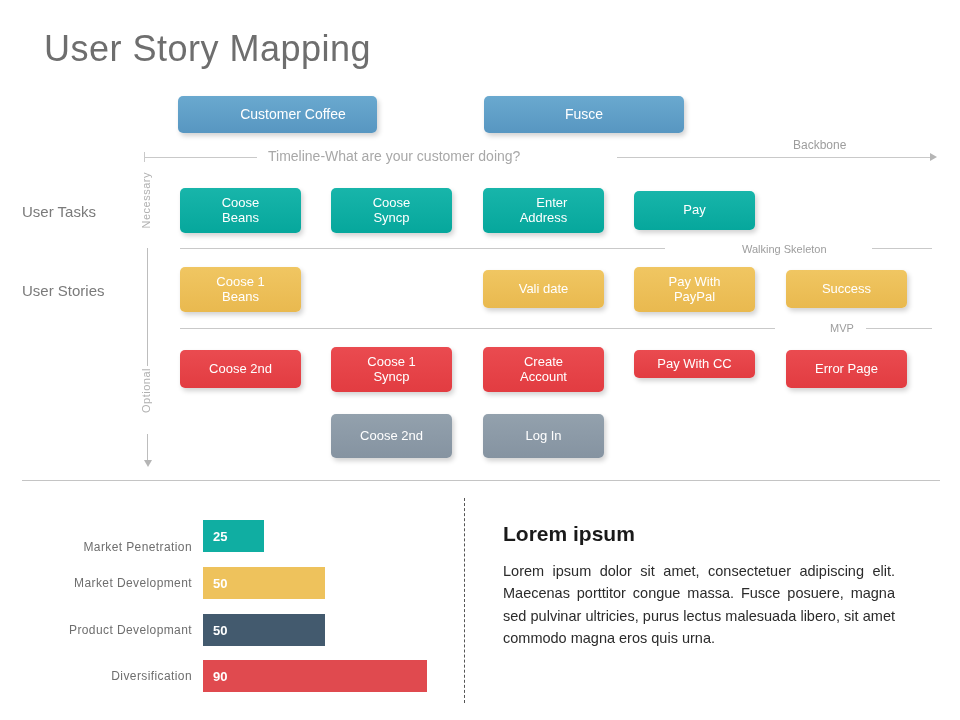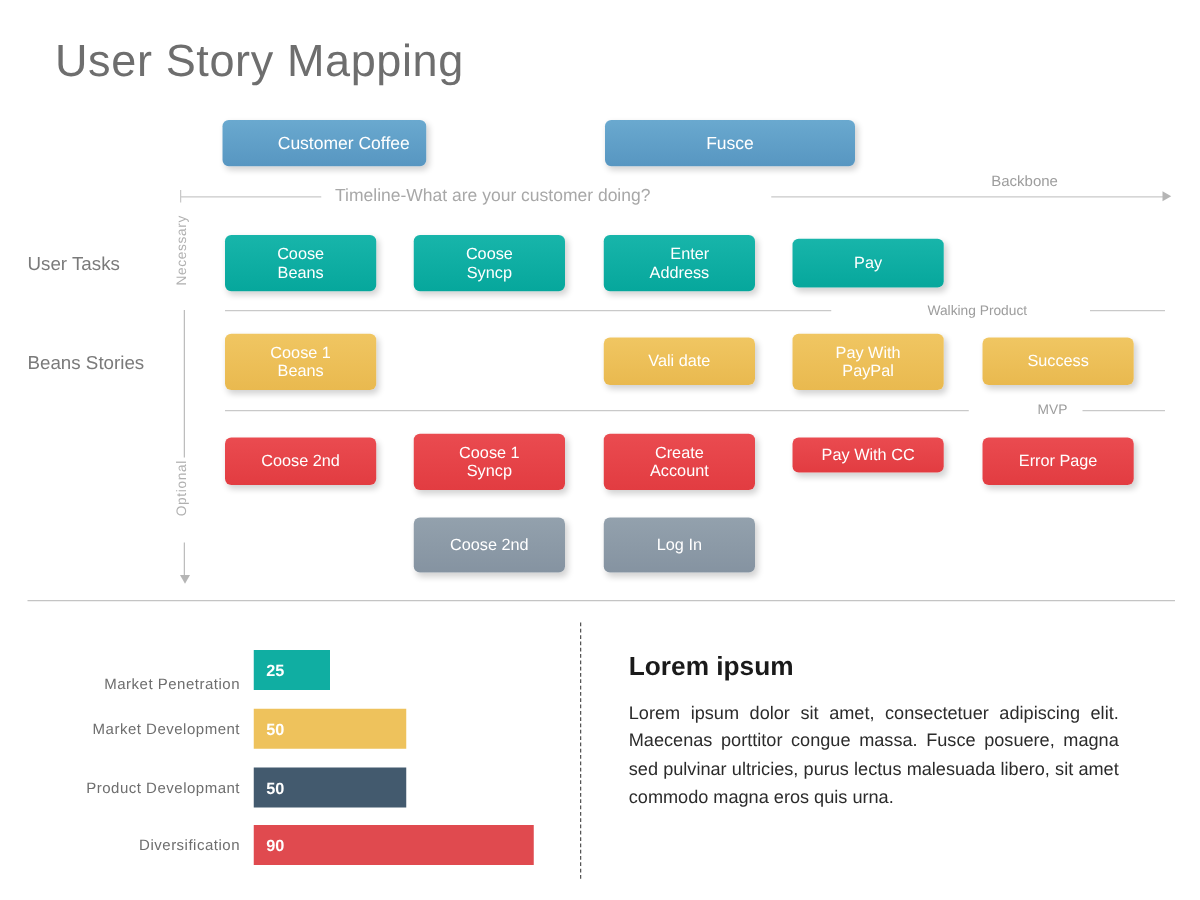--- a/index.html
+++ b/index.html
@@ -178,53 +178,53 @@
     line-height: 1.55;
     text-align: justify;
   }
 </style>
 </head>
 <body>
 
 <div id="page-title">User Story Mapping</div>
 
 <div id="activities-layer">
-    <div class="card blue" style="left: 178px; top: 96px; width: 163px; height: 37px; padding-left: 35px;"><span>Customer Coffee</span></div>
+    <div class="card blue" style="left: 178px; top: 96px; width: 199px; height: 37px; padding-left: 35px;"><span>Customer Coffee</span></div>
     <div class="card blue" style="left: 484px; top: 96px; width: 200px; height: 37px;"><span>Fusce</span></div>
   </div>
 
 <div class="annot" style="left:793px; top:138px;">Backbone</div>
 
 <div class="hline" style="left:144px; top:157px; width:113px;"></div>
 <div class="vline" style="left:144px; top:152px; height:10px;"></div>
 <div class="timeline-text" style="left:268px; top:148px;">Timeline-What are your customer doing?</div>
 <div class="hline" style="left:617px; top:157px; width:314px;"></div>
 <div class="arrow-head-right" style="left:930px; top:153px;"></div>
 
 <div class="vert-text" style="left:140px; top:172px;">Necessary</div>
 <div class="vline" style="left:147px; top:248px; height:118px; background:#bdbdbd;"></div>
 <div class="vert-text" style="left:140px; top:368px;">Optional</div>
 <div class="vline" style="left:147px; top:434px; height:26px; background:#bdbdbd;"></div>
 <div class="arrow-head-down" style="left:144px; top:460px;"></div>
 
 <div class="row-label" style="left:22px; top:203px;">User Tasks</div>
-<div class="row-label" style="left:22px; top:282px;">Beans Stories</div>
+<div class="row-label" style="left:22px; top:282px;">User Stories</div>
 
 <div id="tasks-layer">
     <div class="card teal" style="left: 180px; top: 188px; width: 121px; height: 45px;"><span>Coose
 Beans</span></div>
     <div class="card teal" style="left: 331px; top: 188px; width: 121px; height: 45px;"><span>Coose
 Syncp</span></div>
     <div class="card teal" style="left: 483px; top: 188px; width: 121px; height: 45px; text-align: right;"><span>Enter
 Address</span></div>
     <div class="card teal" style="left: 634px; top: 191px; width: 121px; height: 39px;"><span>Pay</span></div>
   </div>
 
 <div class="hline" style="left:180px; top:248px; width:485px;"></div>
-<div class="annot small" style="left:742px; top:243px;">Walking  Product</div>
+<div class="annot small" style="left:742px; top:243px;">Walking  Skeleton</div>
 <div class="hline" style="left:872px; top:248px; width:60px;"></div>
 
 <div id="stories1-layer">
     <div class="card yellow" style="left: 180px; top: 267px; width: 121px; height: 45px;"><span>Coose 1
 Beans</span></div>
     <div class="card yellow" style="left: 483px; top: 270px; width: 121px; height: 38px;"><span>Vali  date</span></div>
     <div class="card yellow" style="left: 634px; top: 267px; width: 121px; height: 45px;"><span>Pay With
 PayPal</span></div>
     <div class="card yellow" style="left: 786px; top: 270px; width: 121px; height: 38px;"><span>Success</span></div>
   </div>

